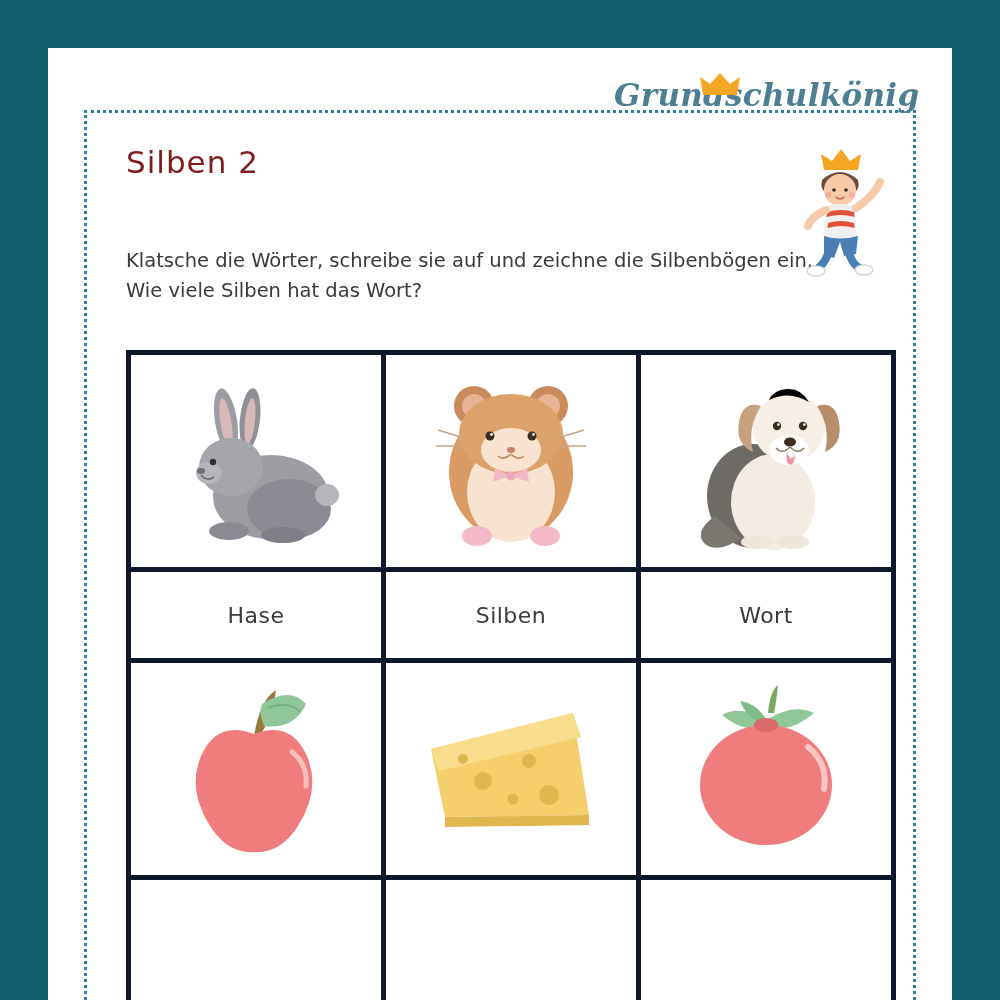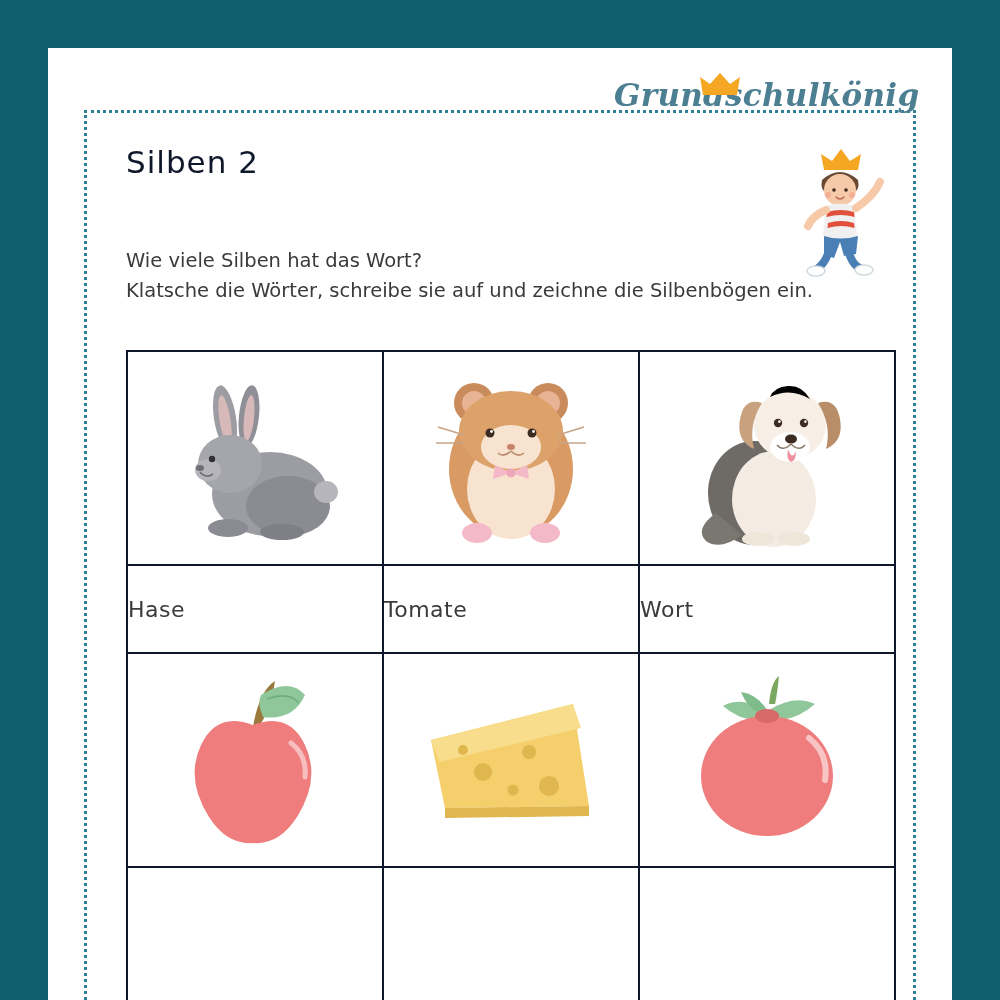--- a/index.html
+++ b/index.html
@@ -60,21 +60,21 @@
     width: 40px;
     height: 26px;
   }
   
   .sheet-title {
     position: absolute;
     left: 78px;
     top: 96px;
     font-family: "DejaVu Sans", sans-serif;
     font-size: 31px;
-    color: #0f172a;
+    color: #7f1d1d;
     letter-spacing: 1px;
   }
   .instructions {
     position: absolute;
     left: 78px;
     top: 198px;
     width: 760px;
     font-family: "DejaVu Sans", sans-serif;
     font-size: 19.5px;
     color: #3a3a3a;
@@ -94,22 +94,23 @@
   
   .grid {
     position: absolute;
     left: 78px;
     top: 302px;
     width: 770px;
     border-collapse: collapse;
     table-layout: fixed;
   }
   .grid td {
-    border: 2px solid #0f172a;
+    border: 5px solid #0f172a;
     width: 33.33%;
+    text-align: center;
     vertical-align: middle;
     padding: 0;
   }
   .pic-cell {
     height: 212px;
   }
   .word-cell {
     height: 86px;
     font-family: "DejaVu Sans", sans-serif;
     font-size: 22px;
@@ -131,22 +132,22 @@
   <div class="logo">
     <svg class="crown-logo" viewBox="0 0 40 26">
       <path d="M3 23 L0 5 L10 12 L20 1 L30 12 L40 5 L37 23 Z" fill="#f5a623"></path>
     </svg>
     <div class="logo-text">Grundschulkönig</div>
   </div>
 
   <div class="sheet-title">Silben  2</div>
 
   <div class="instructions">
+    <div>Klatsche die Wörter, schreibe sie auf und zeichne die Silbenbögen ein.</div>
     <div>Wie viele Silben hat das Wort?</div>
-    <div>Klatsche die Wörter, schreibe sie auf und zeichne die Silbenbögen ein.</div>
   </div>
 
   <svg class="mascot" viewBox="0 0 110 140">
 
     <path d="M30 26 L27 10 L38 17 L47 5 L56 17 L67 10 L64 26 Z" fill="#f5a623"></path>
 
     <path d="M28 36 q18 -16 36 0 q2 10 -4 12 q-14 -8 -28 0 q-6 -2 -4 -12 z" fill="#6b4a33"></path>
 
     <circle cx="46" cy="46" r="16" fill="#f6c9a8"></circle>
     <circle cx="40" cy="46" r="1.8" fill="#3a2a20"></circle>
@@ -232,21 +233,21 @@
           <ellipse cx="109" cy="76" rx="6" ry="4.5" fill="#3b2b20"></ellipse>
           <path d="M109 81 q-8 8 -14 1 M109 81 q8 8 14 1" stroke="#8c7a68" stroke-width="1.6" fill="none"></path>
           <path d="M106 86 q4 12 8 2 q0 10 -5 11 q-5 -2 -3 -13z" fill="#f090a0"></path>
           <ellipse cx="76" cy="176" rx="16" ry="7" fill="#efe6da"></ellipse>
           <ellipse cx="112" cy="176" rx="16" ry="7" fill="#efe6da"></ellipse>
         </svg>
       </td>
     </tr>
     <tr>
       <td class="word-cell">Hase</td>
-      <td class="word-cell">Tomate</td>
+      <td class="word-cell">Silben</td>
       <td class="word-cell">Wort</td>
     </tr>
     <tr>
       <td class="pic-cell">
         <svg width="160" height="190" viewBox="0 0 160 190">
           <path d="M78 62 q6 -36 22 -46 q-4 30 -18 48 z" fill="#9a7a3c"></path>
           <path d="M86 30 q28 -18 44 0 q-12 26 -42 22 q-6 -14 -2 -22 z" fill="#8fc79a"></path>
           <path d="M92 34 q22 -8 32 4" stroke="#6fae84" stroke-width="1.8" fill="none"></path>
           <path d="M78 60 q-36 -14 -52 20 q-16 34 8 72 q18 28 44 26 q26 2 44 -26 q24 -38 8 -72 q-16 -34 -52 -20 z" fill="#ef7d7d"></path>
           <path d="M116 78 q16 12 14 34" stroke="#ffffff" stroke-width="5" fill="none" opacity="0.5" stroke-linecap="round"></path>

